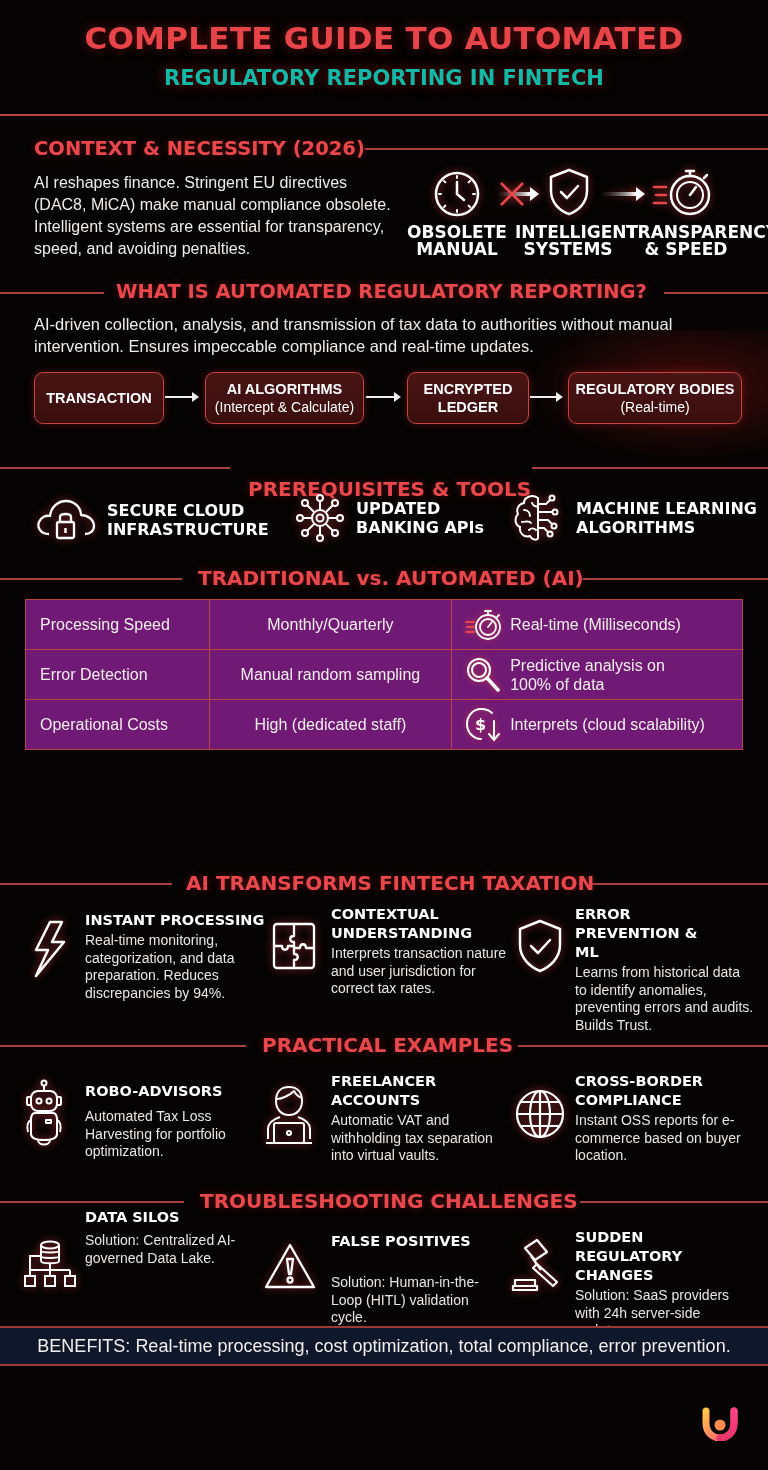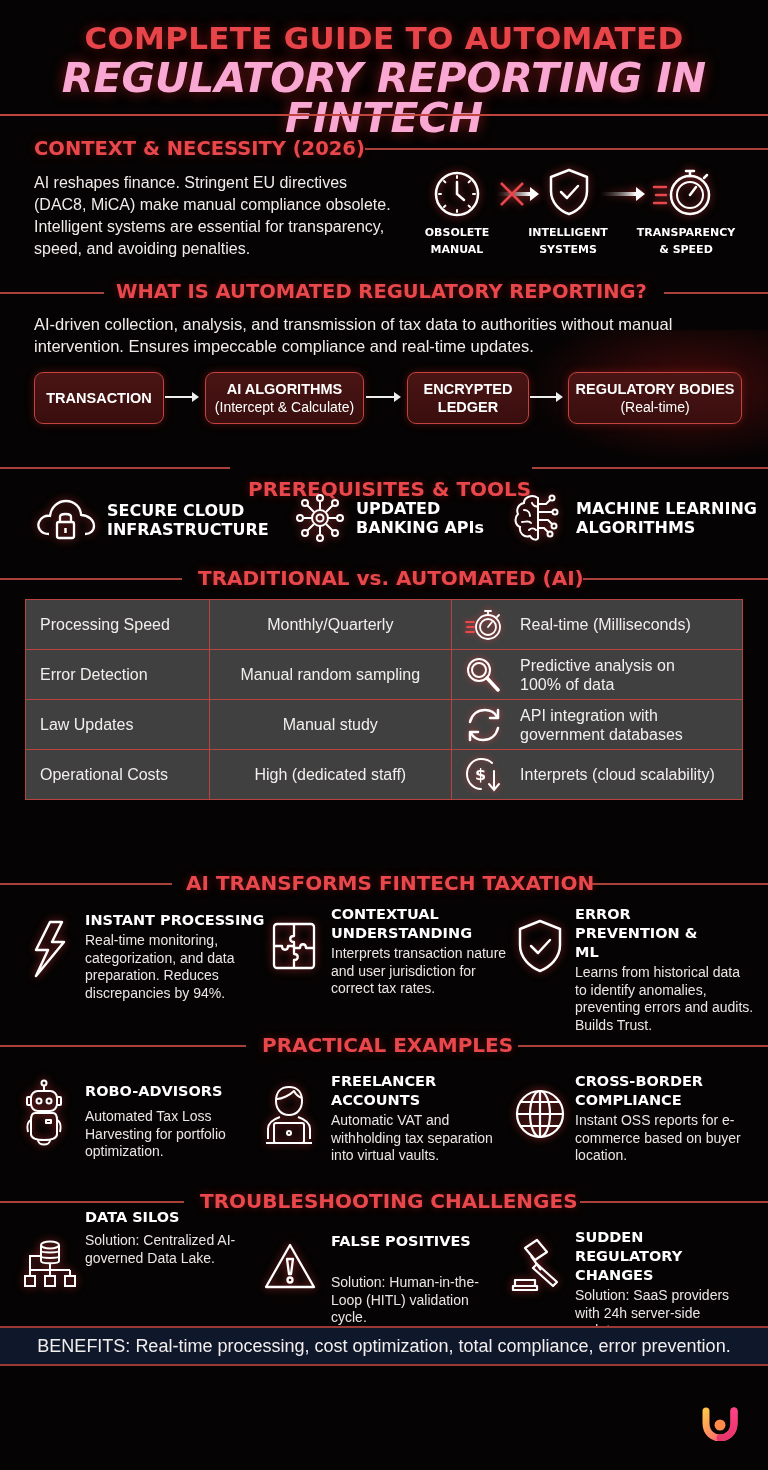--- a/index.html
+++ b/index.html
@@ -1,41 +1,41 @@
 <!DOCTYPE html>
 <html><head>
 <meta charset="utf-8">
 <style>
   html, body { margin:0; padding:0; }
   body { width:768px; height:1470px; background:#050303; color:#f3eeee; font-family:"Liberation Sans", sans-serif; position:relative; overflow:hidden; }
   .wrap { position:absolute; left:0; top:0; width:768px; height:1470px; }
   .title { position:absolute; left:0; top:18px; width:768px; text-align:center; font-family:"DejaVu Sans", sans-serif; font-weight:bold; line-height:40px; }
   .title .l1 { color:#e8454a; font-size:31px; letter-spacing:0.3px; text-shadow:0 0 12px rgba(200,30,30,0.5); }
-  .title .l2 { color:#f9a8d4; font-size:41px; text-shadow:0 0 14px rgba(220,40,40,0.55);font-style:italic; }
+  .title .l2 { color:#14b8a6; font-size:21px; text-shadow:0 0 14px rgba(220,40,40,0.55); }
   .hline { position:absolute; height:2px; background:#c0453f; }
   .sec-head { position:absolute; color:#e8474c; font-family:"DejaVu Sans", sans-serif; font-weight:bold; font-size:20px; white-space:nowrap; text-shadow:0 0 8px rgba(200,30,30,0.45); }
   .sec-line { position:absolute; height:1.5px; background:#a9403a; }
   .para { position:absolute; color:#f0ecec; font-size:16.5px; line-height:22px; }
-  .iconlbl { position:absolute; text-align:center; font-weight:bold; font-size:11px; line-height:17px; color:#fff; font-family:"DejaVu Sans", sans-serif; }
+  .iconlbl { position:absolute; text-align:center; font-weight:bold; font-size:17px; line-height:17px; color:#fff; font-family:"DejaVu Sans", sans-serif; }
   .ico { position:absolute; }
   .ico svg { display:block; overflow:visible; filter:drop-shadow(0 0 4px rgba(230,60,60,0.7)); }
   .flowbox { position:absolute; height:50px; border:1.5px solid #c4433f; border-radius:9px; background:linear-gradient(#4a1414,#3a0e0e); display:flex; flex-direction:column; align-items:center; justify-content:center; text-align:center; color:#fff; font-size:14px; line-height:18px; box-shadow:0 0 8px rgba(200,40,40,0.35); }
   .flowbox .b { font-weight:bold; font-size:14.5px; }
   .arrow { position:absolute; height:2px; background:#eee; }
   .arrow::after { content:""; position:absolute; right:-2px; top:-4px; border-left:7px solid #eee; border-top:5px solid transparent; border-bottom:5px solid transparent; }
   .tool { position:absolute; display:flex; align-items:center; }
   .tool .txt { font-weight:bold; font-size:16px; line-height:19px; color:#fff; font-family:"DejaVu Sans", sans-serif; margin-left:10px; }
   table.cmp { position:absolute; left:25px; top:599px; width:718px; border-collapse:collapse; }
   table.cmp td, table.cmp th { border:1.5px solid #b9433e; padding:0 14px; font-size:16px; color:#f3eeee; }
   table.cmp th { background:#3c0f0f; height:50px; font-family:"DejaVu Sans", sans-serif; font-size:14.5px; line-height:18px; font-weight:bold; color:#fff; text-align:center; }
-  table.cmp td { height:49px; background:#404040; }
+  table.cmp td { height:49px; background:#701a75; }
   table.cmp td.c2 { text-align:center; }
   table.cmp td.c3 { padding-left:12px; }
   .c3inner { display:flex; align-items:center; }
-  .c3inner .tx { margin-left:16px; line-height:19px; }
+  .c3inner .tx { margin-left:6px; line-height:19px; }
   .card { position:absolute; }
   .card .h { font-family:"DejaVu Sans", sans-serif; font-weight:bold; font-size:14.5px; line-height:19px; color:#fff; }
   .card .d { font-size:14px; line-height:17.5px; color:#ebe6e6; margin-top:2px; }
   .benefits { position:absolute; left:0; top:1326px; width:768px; height:36px; background:#0f172a; border-top:2px solid #9b3a35; border-bottom:2px solid #9b3a35; display:flex; align-items:center; justify-content:center; font-size:18px; color:#f3eeee; }
   .logo { position:absolute; left:702px; top:1407px; }
   .glow-bg { position:absolute; right:0; top:330px; width:260px; height:140px; background:radial-gradient(ellipse at 70% 40%, rgba(140,20,20,0.45), rgba(0,0,0,0) 65%); }
 </style>
 </head>
 <body>
 
@@ -235,37 +235,20 @@
               <circle cx="15" cy="15" r="11"></circle>
                   <circle cx="15" cy="15" r="7"></circle>
               <path d="M23 23 L34 35" stroke-width="3.5"></path>
             </svg>
           </span>
           <span class="tx" style="width:180px;">Predictive analysis on 100% of data</span>
         </div>
       </td>
     </tr>
     <tr>
-      <td>Law Updates</td>
-      <td class="c2">Manual study</td>
-      <td class="c3">
-        <div class="c3inner">
-          <span>
-            <svg width="40" height="38" viewBox="0 0 40 38" fill="none" stroke="#fff" stroke-width="2.5" stroke-linecap="round" style="filter:drop-shadow(0 0 3px rgba(230,60,60,0.7));display:block;">
-              <path d="M6 16 C8 8 14 4 21 4 C27 4 31 7 33 11"></path>
-              <path d="M34 22 C32 30 26 34 19 34 C13 34 9 31 7 27"></path>
-              <path d="M34 4 V12 H26" stroke-linejoin="round"></path>
-              <path d="M6 34 V26 H14" stroke-linejoin="round"></path>
-            </svg>
-          </span>
-          <span class="tx" style="width:200px;">API integration with government databases</span>
-        </div>
-      </td>
-    </tr>
-    <tr>
       <td>Operational Costs</td>
       <td class="c2">High (dedicated staff)</td>
       <td class="c3">
         <div class="c3inner">
           <span>
             <svg width="40" height="40" viewBox="0 0 40 40" fill="none" stroke="#fff" stroke-width="2" stroke-linecap="round" style="filter:drop-shadow(0 0 3px rgba(230,60,60,0.7));display:block;">
               <path d="M28 8 C25 5 21 4 17 4 C9 4 3 11 3 19 C3 27 9 34 17 34"></path>
               <text x="11" y="25" fill="#fff" stroke="none" font-size="16" font-weight="bold" font-family="DejaVu Sans, sans-serif">$</text>
               <path d="M30 16 V34 M25 29 L30 35 L35 29"></path>
             </svg>

